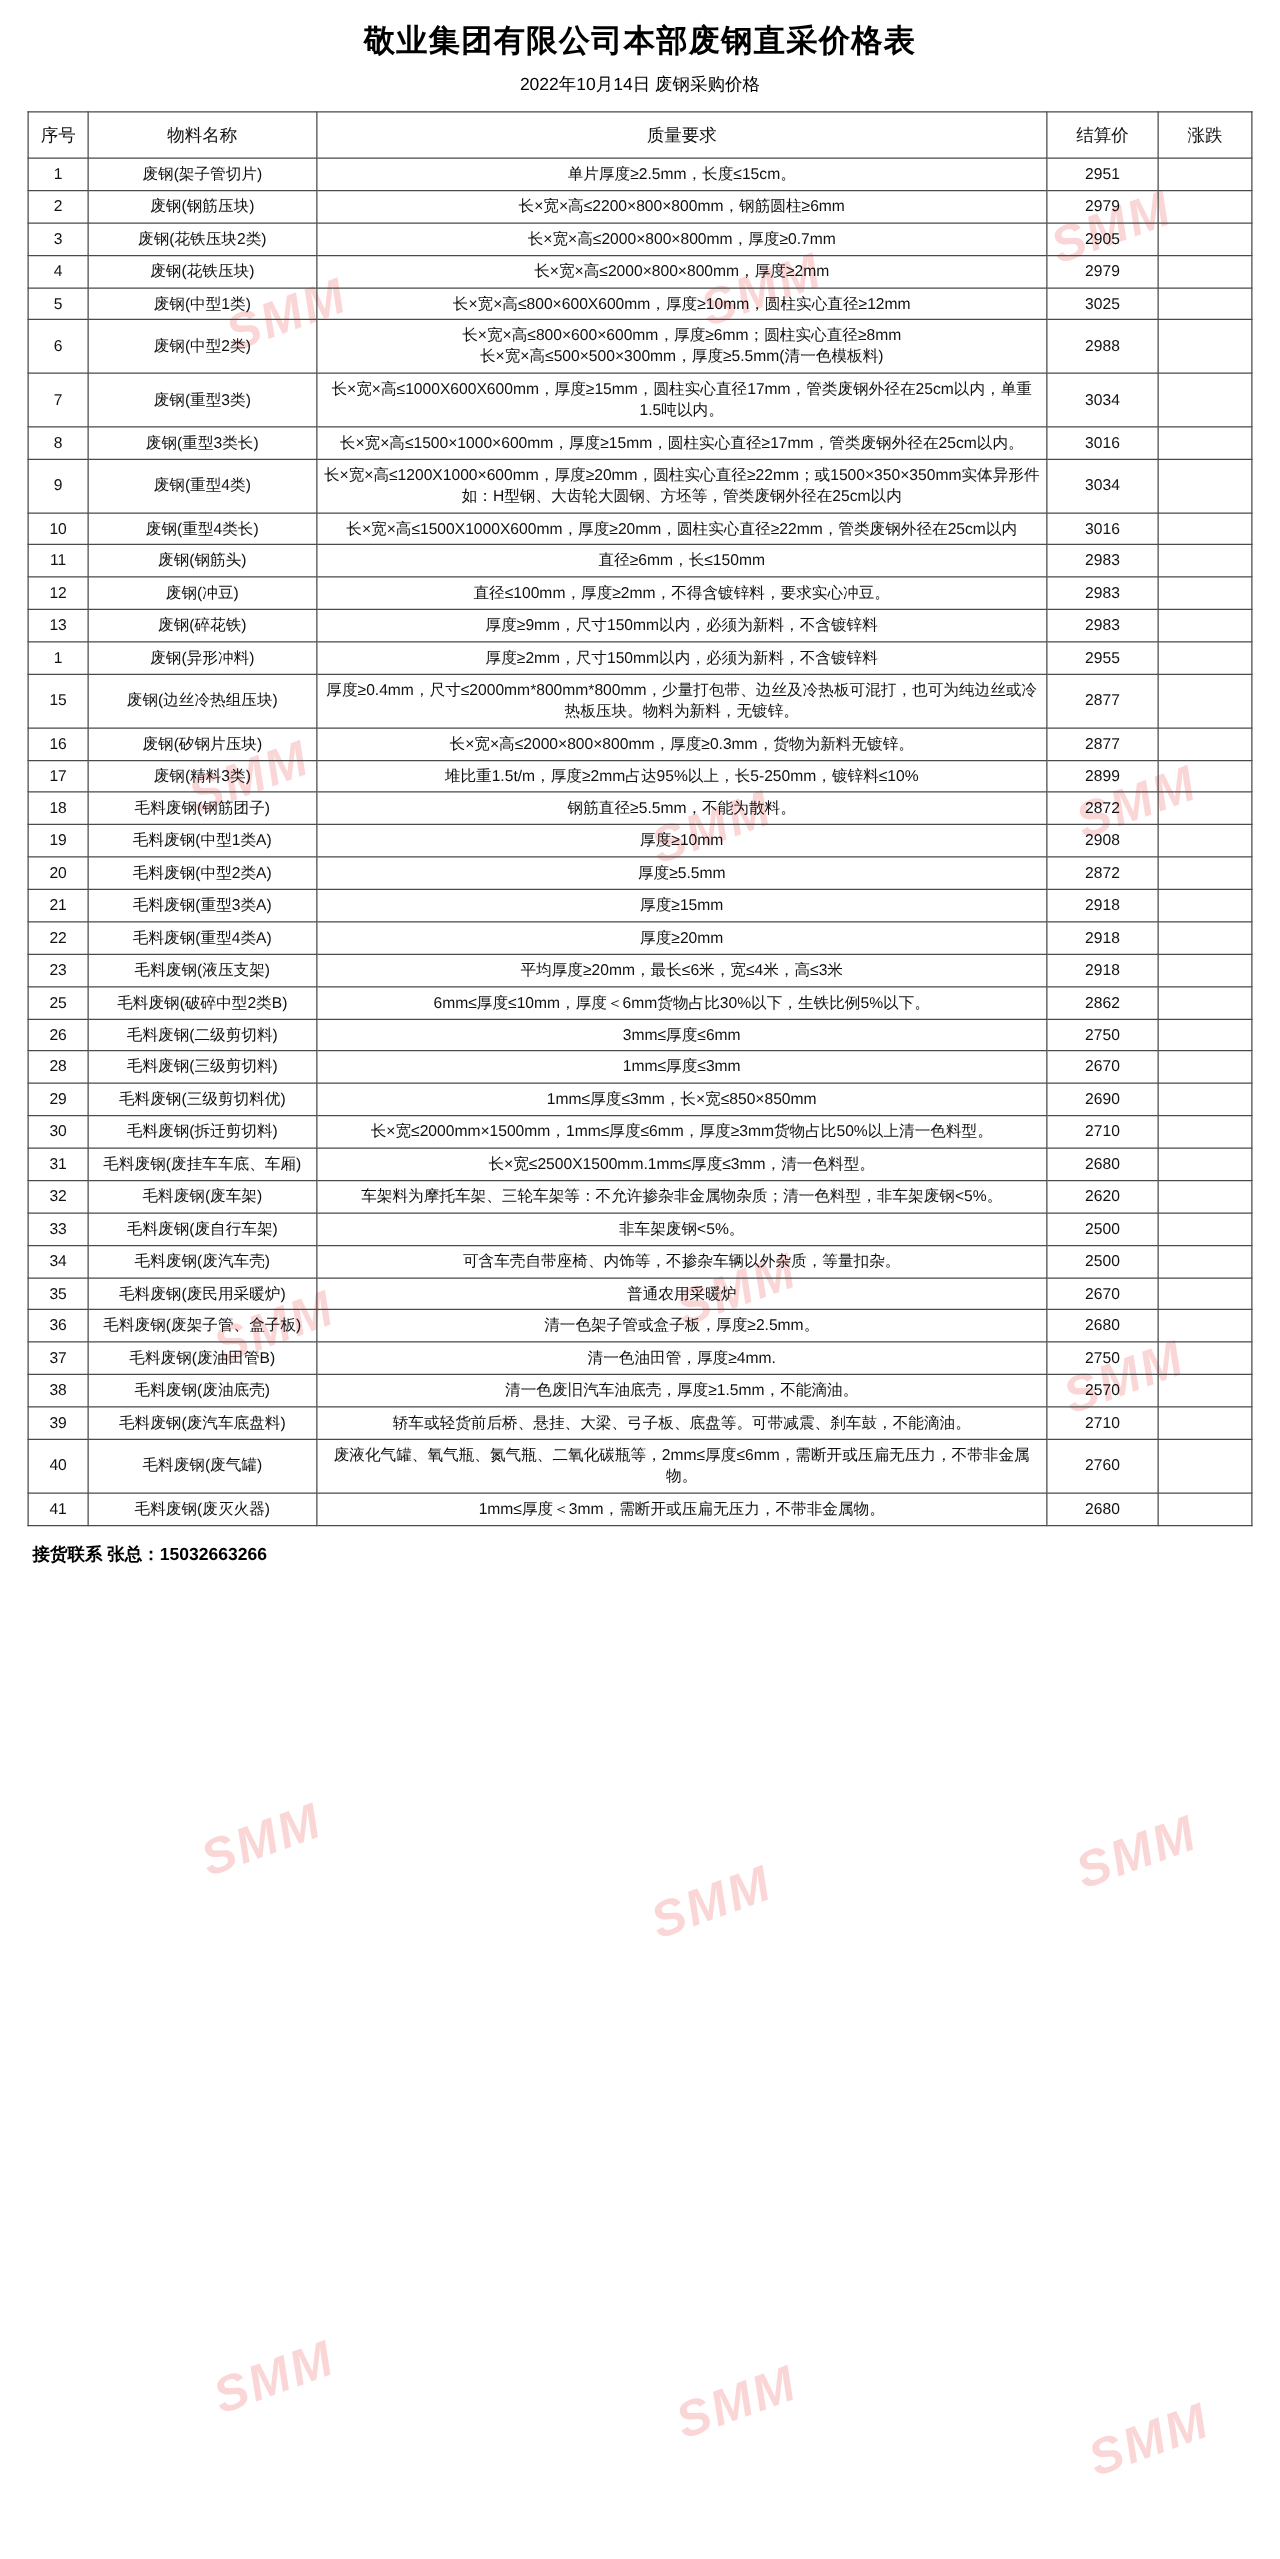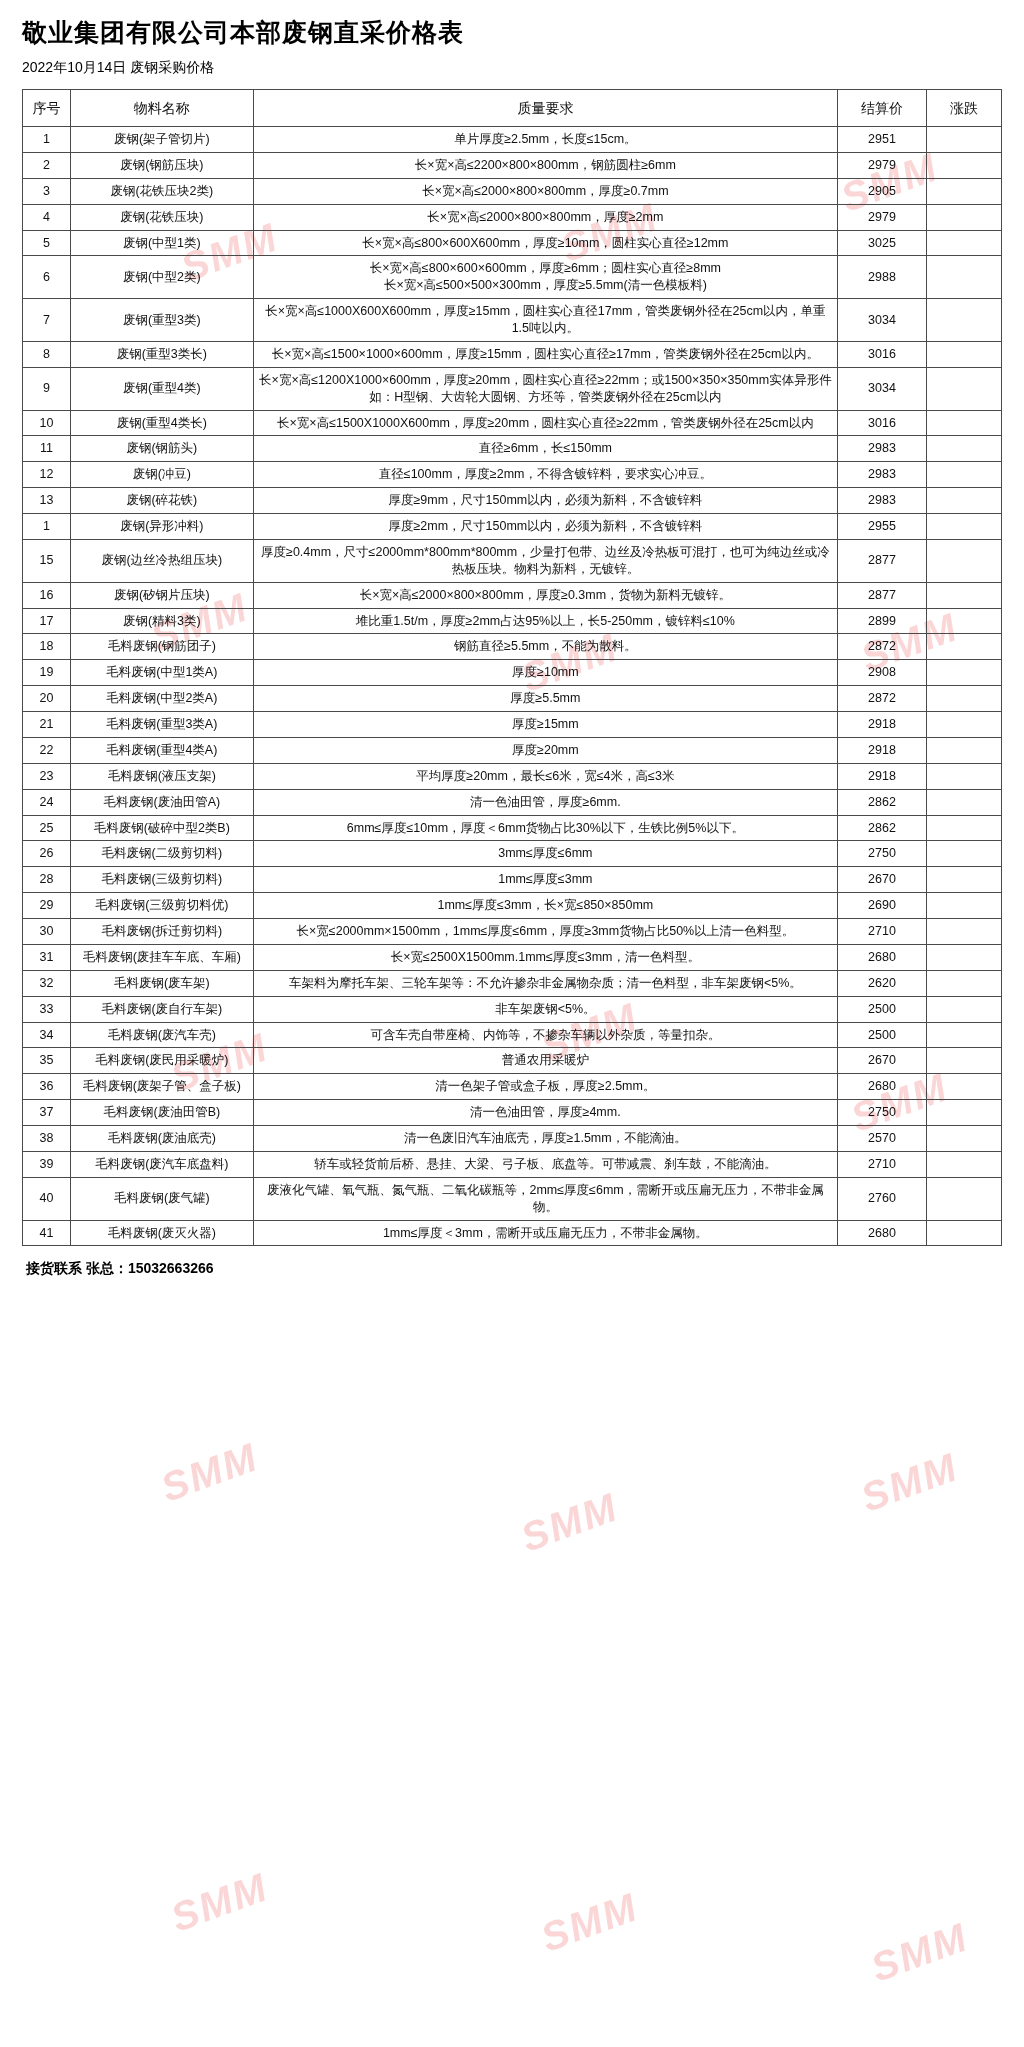--- a/index.html
+++ b/index.html
@@ -14,29 +14,29 @@
   }
   .page {
     width: 1024px;
     min-height: 2047px;
     position: relative;
     box-sizing: border-box;
     padding: 10px 22px 10px 22px;
     background: #ffffff;
   }
   .doc-title {
-    text-align: left;
+    text-align: center;
     font-size: 25px;
     font-weight: bold;
     letter-spacing: 1px;
     margin: 6px 0 10px 0;
     color: #000;
   }
   .doc-subtitle {
-    text-align: left;
+    text-align: center;
     font-size: 14px;
     margin: 0 0 12px 0;
     color: #000;
   }
   table.price-table {
     width: 100%;
     border-collapse: collapse;
     table-layout: fixed;
     position: relative;
     z-index: 2;
@@ -296,27 +296,20 @@
           <td class="chg"></td>
         </tr>
         <tr>
           <td class="idx">23</td>
           <td class="name">毛料废钢(液压支架)</td>
           <td class="spec">平均厚度≥20mm，最长≤6米，宽≤4米，高≤3米</td>
           <td class="price">2918</td>
           <td class="chg"></td>
         </tr>
         <tr>
-          <td class="idx">24</td>
-          <td class="name">毛料废钢(废油田管A)</td>
-          <td class="spec">清一色油田管，厚度≥6mm.</td>
-          <td class="price">2862</td>
-          <td class="chg"></td>
-        </tr>
-        <tr>
           <td class="idx">25</td>
           <td class="name">毛料废钢(破碎中型2类B)</td>
           <td class="spec">6mm≤厚度≤10mm，厚度＜6mm货物占比30%以下，生铁比例5%以下。</td>
           <td class="price">2862</td>
           <td class="chg"></td>
         </tr>
         <tr>
           <td class="idx">26</td>
           <td class="name">毛料废钢(二级剪切料)</td>
           <td class="spec">3mm≤厚度≤6mm</td>

